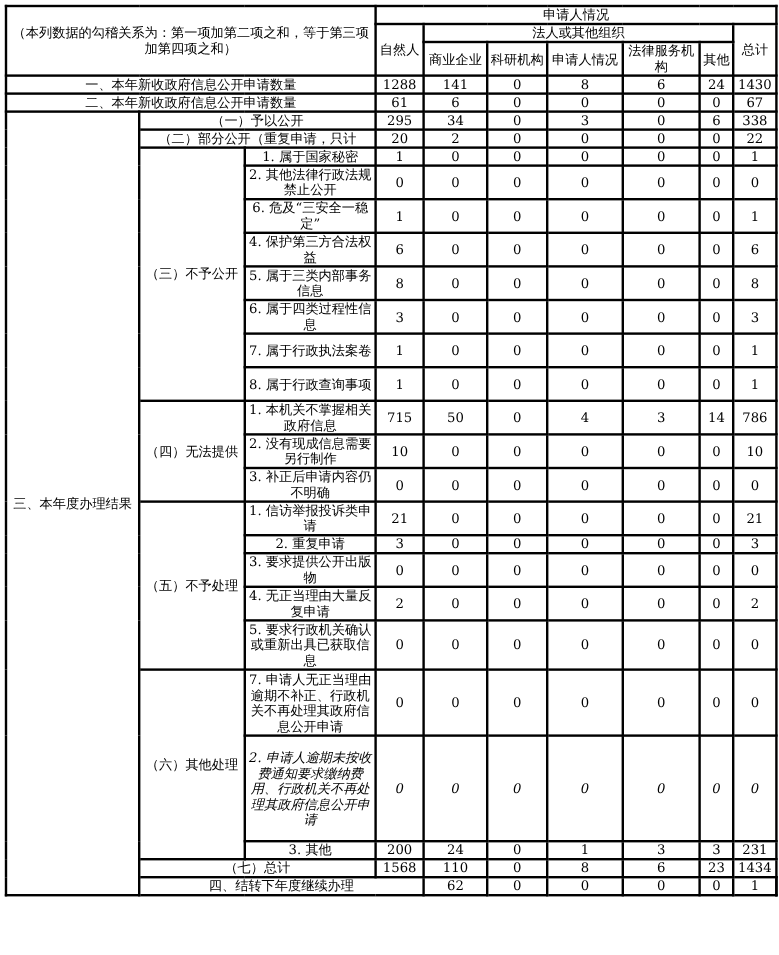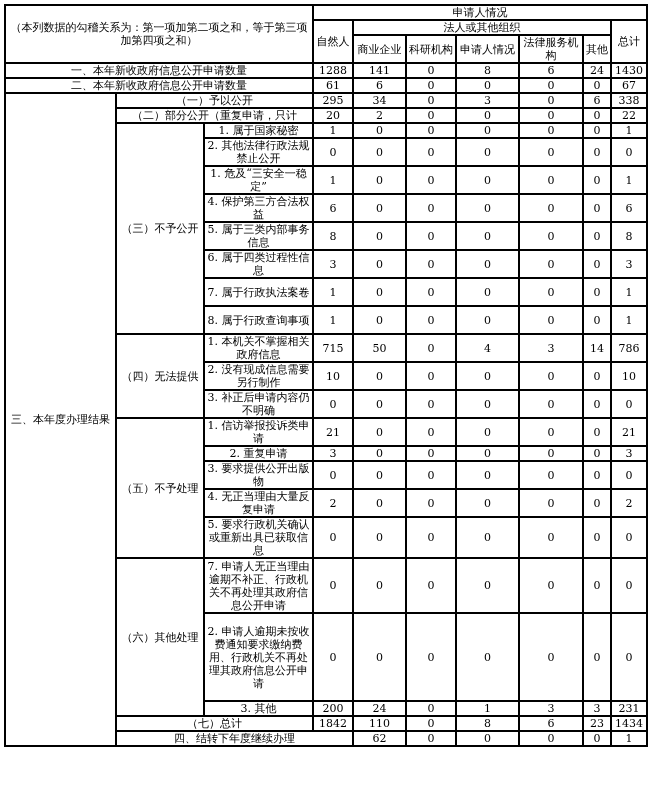--- a/index.html
+++ b/index.html
@@ -18,21 +18,21 @@
   }
   td.num { font-size: 11px; }
   td.left { text-align: left; padding-left: 6px; margin-left: 41px; }
   .h1 { height: 14px; }
   .h2 { height: 13px; }
   .h3 { height: 28px; }
   .r1 { height: 13px; }
   .r2 { height: 28px; }
   .r3 { height: 41px; }
   .r4 { height: 55px; }
-  .r5 { height: 88px; }
+  .r5 { height: 88px; font-style: italic; }
 </style>
 </head>
 <body>
 
 <table class="report">
   <colgroup>
     <col style="width:111px">
     <col style="width:88px">
     <col style="width:109px">
     <col style="width:40px">
@@ -122,21 +122,21 @@
     <td>2. 其他法律行政法规禁止公开</td>
     <td class="num">0</td>
     <td class="num">0</td>
     <td class="num">0</td>
     <td class="num">0</td>
     <td class="num">0</td>
     <td class="num">0</td>
     <td class="num">0</td>
   </tr>
   <tr class="r2">
-    <td>1. 危及“三安全一稳定”</td>
+    <td>6. 危及“三安全一稳定”</td>
     <td class="num">1</td>
     <td class="num">0</td>
     <td class="num">0</td>
     <td class="num">0</td>
     <td class="num">0</td>
     <td class="num">0</td>
     <td class="num">1</td>
   </tr>
   <tr class="r2">
     <td>4. 保护第三方合法权益</td>
@@ -300,21 +300,21 @@
     <td class="num">24</td>
     <td class="num">0</td>
     <td class="num">1</td>
     <td class="num">3</td>
     <td class="num">3</td>
     <td class="num">231</td>
   </tr>
 
   <tr class="r1">
     <td colspan="2">（七）总计</td>
-    <td class="num">1842</td>
+    <td class="num">1568</td>
     <td class="num">110</td>
     <td class="num">0</td>
     <td class="num">8</td>
     <td class="num">6</td>
     <td class="num">23</td>
     <td class="num">1434</td>
   </tr>
 
   <tr class="r1">
     <td colspan="3">四、结转下年度继续办理</td>

